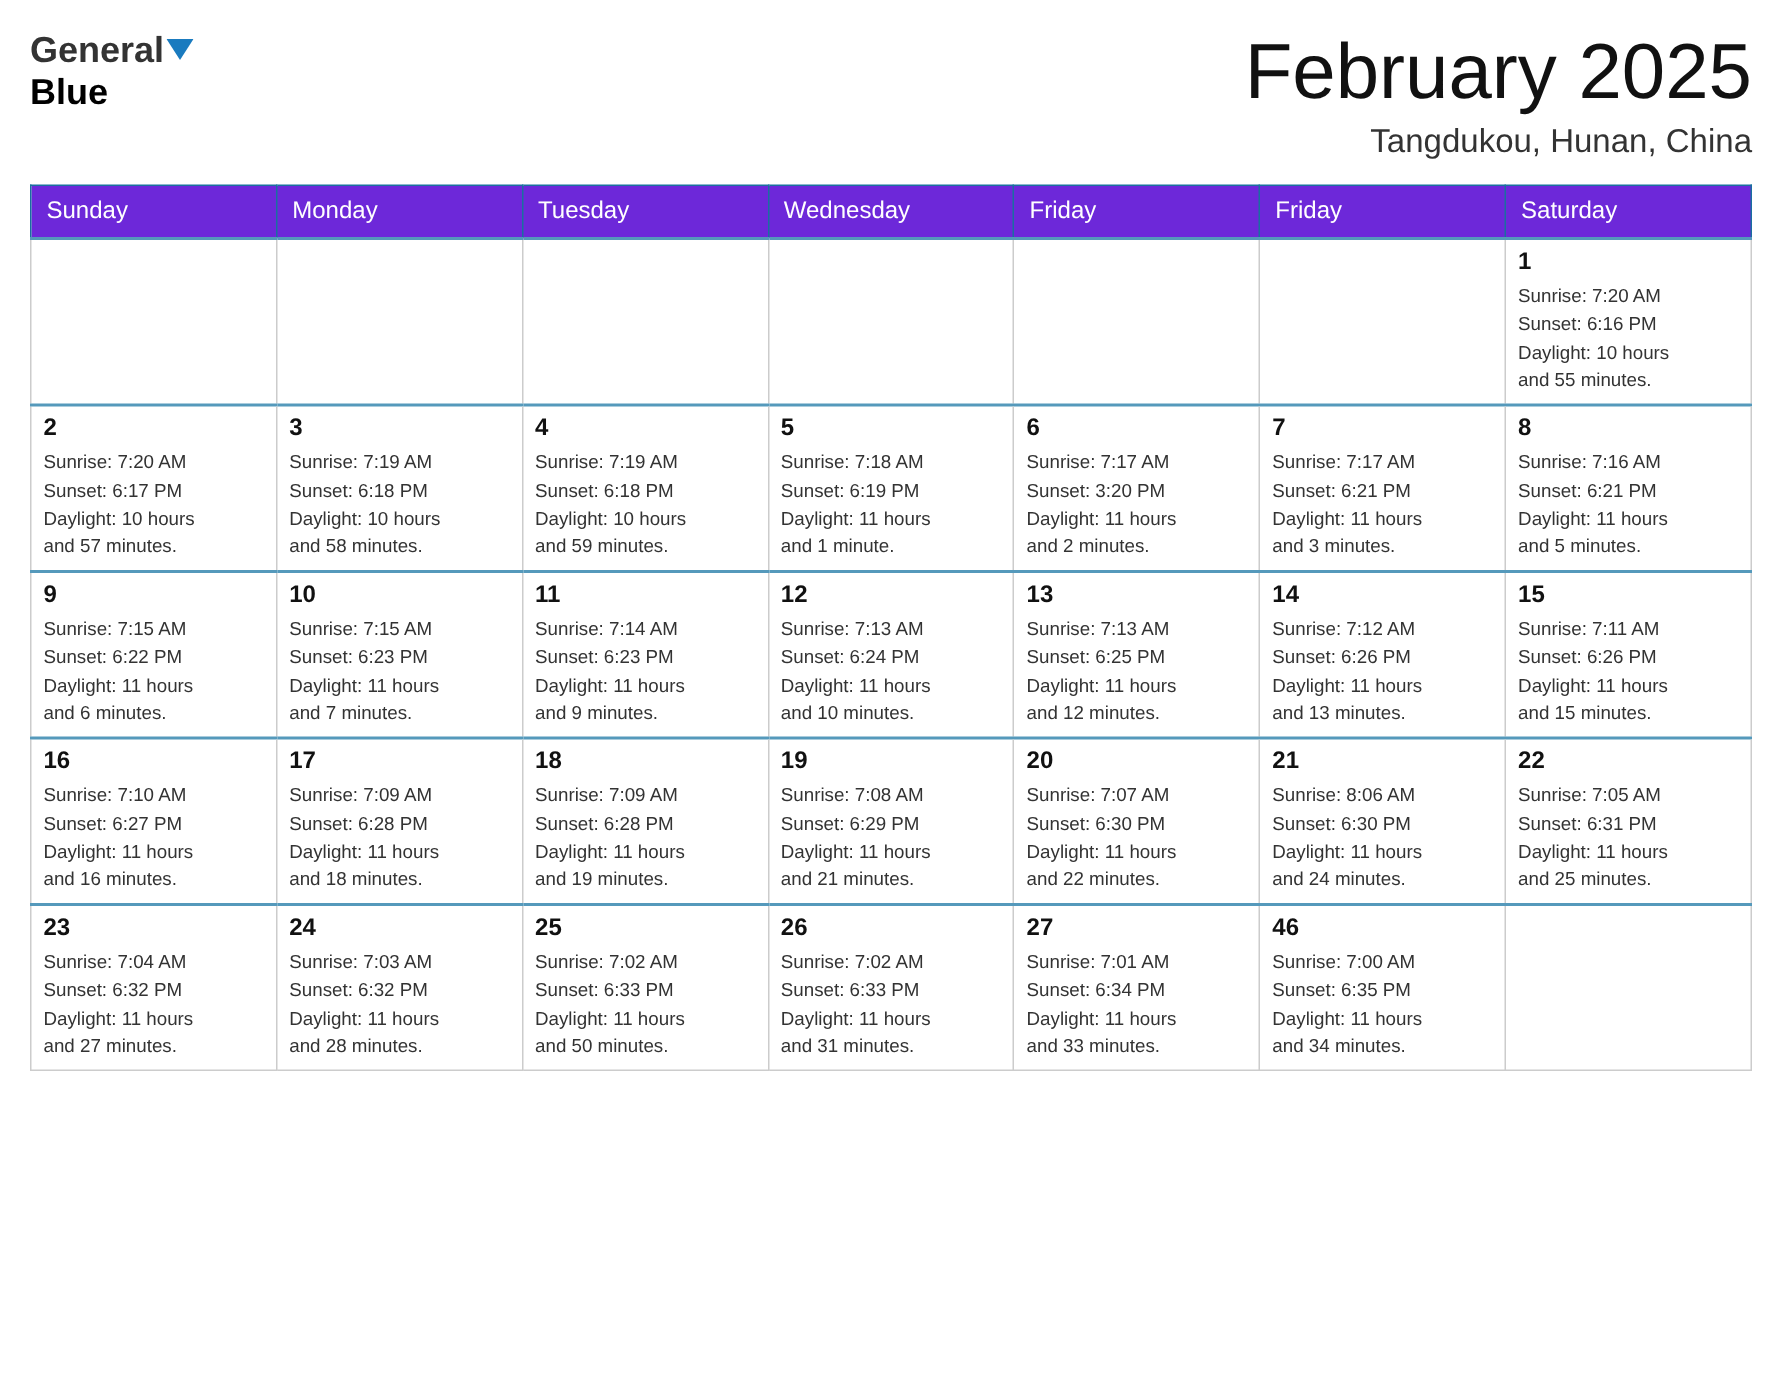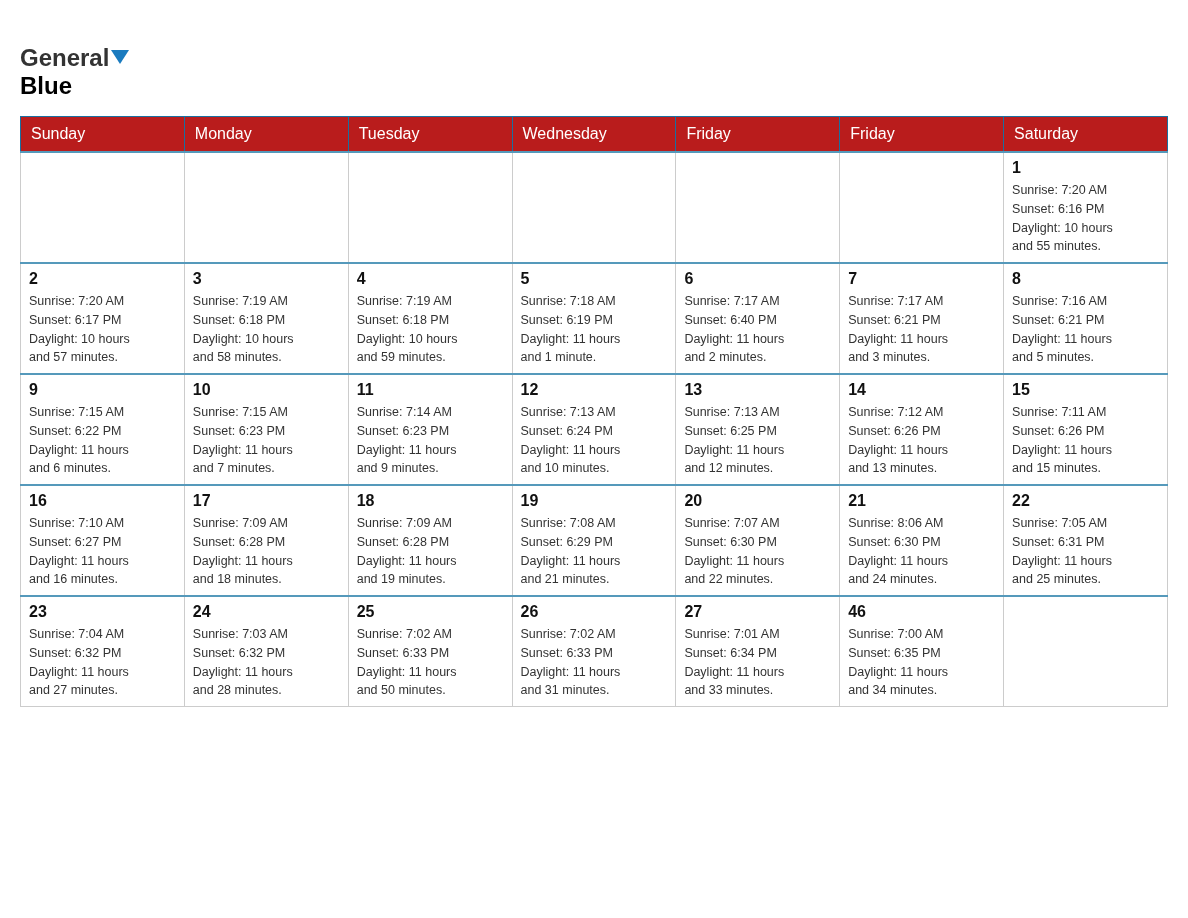--- a/index.html
+++ b/index.html
@@ -17,21 +17,20 @@
       margin-bottom: 16px;
     }
     .logo {
       display: flex;
       flex-direction: column;
       align-items: flex-start;
     }
     .logo-top-row {
       display: flex;
       align-items: center;
-      margin-top: 24px;
     }
     .title-block {
       text-align: right;
     }
     .calendar-title {
       font-size: 52px;
       font-weight: normal;
       color: #111;
       line-height: 1.1;
     }
@@ -39,21 +38,21 @@
       font-size: 22px;
       color: #333;
       margin-top: 4px;
     }
     .calendar {
       width: 100%;
       border-collapse: collapse;
       border: 1px solid #aaa;
     }
     .calendar th {
-      background-color: #b91c1c;
+      background-color: #6d28d9;
       color: #fff;
       font-size: 16px;
       font-weight: normal;
       padding: 8px 10px;
       text-align: left;
       border: 1px solid #1a6fa0;
     }
     .calendar td {
       vertical-align: top;
       padding: 6px 8px;
@@ -91,20 +90,24 @@
       <span style="display:inline-block;margin-left:2px;margin-top:2px;">
         <svg width="18" height="14" viewBox="0 0 18 14">
             <polygon points="0,0 18,0 9,14" fill="#1a7bbf"></polygon>
           </svg>
       </span>
     </div>
     <div>
       <span style="font-size:24px;font-weight:bold;color:#000000;">Blue</span>
     </div>
   </div>
+  <div class="title-block">
+    <div class="calendar-title">February 2025</div>
+    <div class="calendar-subtitle">Tangdukou, Hunan, China</div>
+  </div>
 </div>
 
 <table class="calendar">
   <thead>
     <tr>
       <th>Sunday</th>
       <th>Monday</th>
       <th>Tuesday</th>
       <th>Wednesday</th>
       <th>Friday</th>
@@ -153,21 +156,21 @@
         <td>
           <span class="day-number">5</span>
           <div class="day-info">Sunrise: 7:18 AM</div>
           <div class="day-info">Sunset: 6:19 PM</div>
           <div class="day-info">Daylight: 11 hours</div>
           <div class="day-info">and 1 minute.</div>
         </td>
         <td>
           <span class="day-number">6</span>
           <div class="day-info">Sunrise: 7:17 AM</div>
-          <div class="day-info">Sunset: 6:40 PM</div>
+          <div class="day-info">Sunset: 3:20 PM</div>
           <div class="day-info">Daylight: 11 hours</div>
           <div class="day-info">and 2 minutes.</div>
         </td>
         <td>
           <span class="day-number">7</span>
           <div class="day-info">Sunrise: 7:17 AM</div>
           <div class="day-info">Sunset: 6:21 PM</div>
           <div class="day-info">Daylight: 11 hours</div>
           <div class="day-info">and 3 minutes.</div>
         </td>

